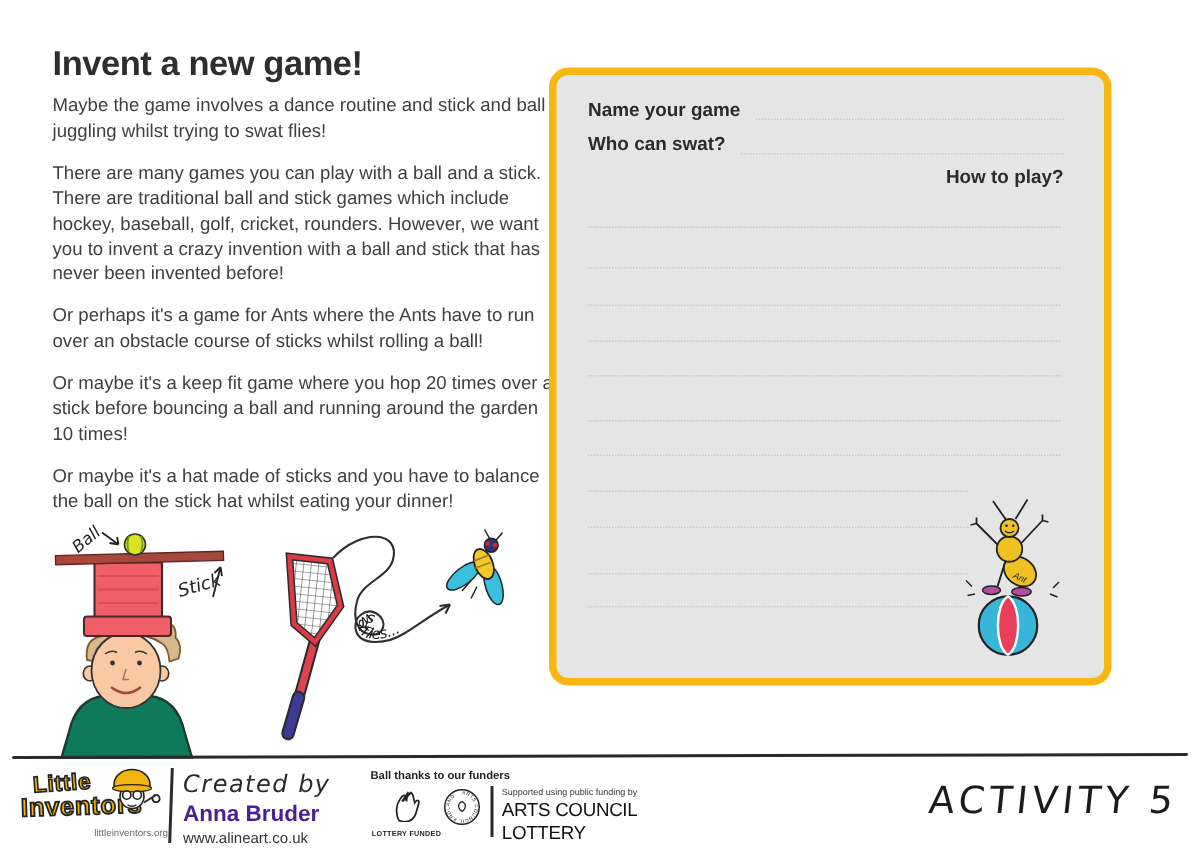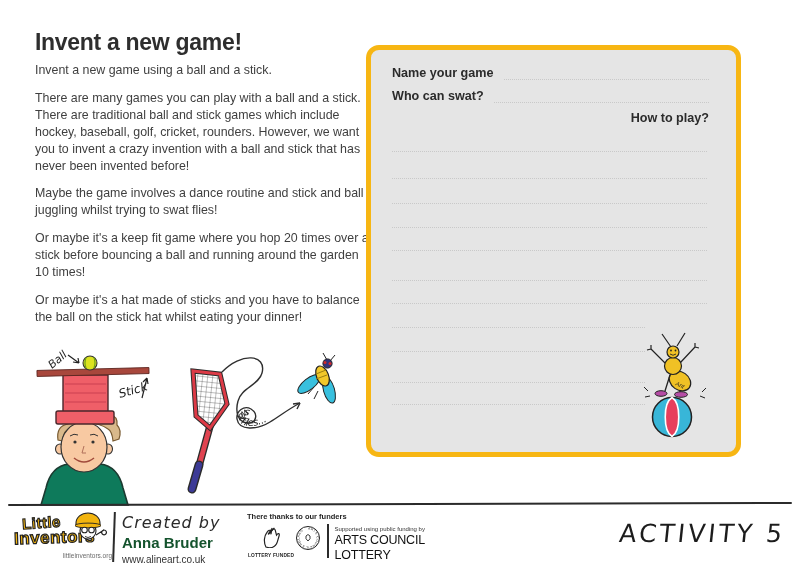--- a/index.html
+++ b/index.html
@@ -31,21 +31,21 @@
   .logo{position:absolute;left:14px;top:511px;width:98px;height:50px;}
   .logo-w1{position:absolute;left:8px;top:3px;font-size:15px;font-weight:bold;color:#F2B40E;
            -webkit-text-stroke:1.1px #222;transform:rotate(-4deg);letter-spacing:0.5px;}
   .logo-w2{position:absolute;left:0px;top:17px;font-size:17px;font-weight:bold;color:#F2B40E;
            -webkit-text-stroke:1.2px #222;transform:rotate(-2deg);letter-spacing:0.5px;}
   .logo-mascot{position:absolute;left:56px;top:-3px;}
   .logo-url{position:absolute;right:0px;bottom:2px;font-size:6.5px;color:#6b6b6b;}
   .vdiv{position:absolute;width:1.5px;background:#2b2b2b;}
   .credit{position:absolute;left:122px;top:513px;}
   .credit-head{font-size:16px;color:#2a2a2a;letter-spacing:1px;}
-  .credit-name{font-size:15px;font-weight:bold;color:#14532d;margin-top:2px;}
+  .credit-name{font-size:15px;font-weight:bold;color:#4c1d95;margin-top:2px;}
   .credit-url{font-size:10px;font-weight:normal;color:#333;margin-top:3px;}
   .funders{position:absolute;left:247px;top:512px;width:180px;}
   .funders-head{font-size:7.5px;font-weight:bold;color:#1f1f1f;}
   .funders-row{display:flex;align-items:flex-start;margin-top:3px;}
   .lottery{width:48px;text-align:center;}
   .lottery-label{font-size:4.8px;font-weight:bold;color:#1f1f1f;letter-spacing:0.2px;margin-top:1px;}
   .stamp{margin:1px 3px 0 0;}
   .ac-block{margin-left:6px;padding-top:2px;}
   .ac-small{font-size:6px;color:#333;}
   .ac-big{font-size:12.5px;font-weight:normal;color:#111;line-height:12.5px;letter-spacing:-0.2px;margin-top:2px;}
@@ -53,23 +53,23 @@
             font-family:"DejaVu Sans",sans-serif;font-size:25px;color:#1c1c1c;
             letter-spacing:3px;transform:skewX(-6deg);}
 </style>
 </head>
 <body>
 
 <div class="sheet">
 
   <div class="page-title">Invent a new game!</div>
   <div class="intro">
-    <p>Invent a new game using a ball and a stick.</p>
+    <p>Maybe the game involves a dance routine and stick and ball juggling whilst trying to swat flies!</p>
     <p>There are many games you can play with a ball and a stick. There are traditional ball and stick games which include hockey, baseball, golf, cricket, rounders. However, we want you to invent a crazy invention with a ball and stick that has never been invented before!</p>
-    <p>Maybe the game involves a dance routine and stick and ball juggling whilst trying to swat flies!</p>
+    <p>Or perhaps it's a game for Ants where the Ants have to run over an obstacle course of sticks whilst rolling a ball!</p>
     <p>Or maybe it's a keep fit game where you hop 20 times over a stick before bouncing a ball and running around the garden 10 times!</p>
     <p>Or maybe it's a hat made of sticks and you have to balance the ball on the stick hat whilst eating your dinner!</p>
   </div>
 
   <div class="wbox">
     <div class="frow" style="top:14px;">
       <span class="flabel">Name your game</span>
       <span class="fline"></span>
     </div>
     <div class="frow" style="top:37px;">
@@ -203,21 +203,21 @@
 
   <div class="vdiv" style="left:113px;top:512px;height:50px;transform:rotate(2deg);"></div>
 
   <div class="credit">
     <div class="credit-head hand">Created by</div>
     <div class="credit-name">Anna Bruder</div>
     <div class="credit-url">www.alineart.co.uk</div>
   </div>
 
   <div class="funders">
-    <div class="funders-head">There thanks to our funders</div>
+    <div class="funders-head">Ball thanks to our funders</div>
     <div class="funders-row">
       <div class="lottery">
         <svg width="22" height="24" viewBox="0 0 26 28">
           <path d="M7,27 C4,21 5,14 8,10 C10,7 12,6 12.5,9 L13,12 C13,6 17,4 18,7 L19.5,13 C21.5,10 23.5,11 22.5,14 L20.5,21 C19,26 15,28 11,28 Z" fill="#fff" stroke="#222" stroke-width="1.4"></path>
           <path d="M10,12 L17,4.5 M14.5,4.5 L9.5,12" stroke="#222" stroke-width="1.4" fill="none"></path>
         </svg>
         <div class="lottery-label">LOTTERY FUNDED</div>
       </div>
       <svg class="stamp" width="26" height="26" viewBox="0 0 26 26">
         <circle cx="13" cy="13" r="11.5" fill="#fff" stroke="#222" stroke-width="1"></circle>

